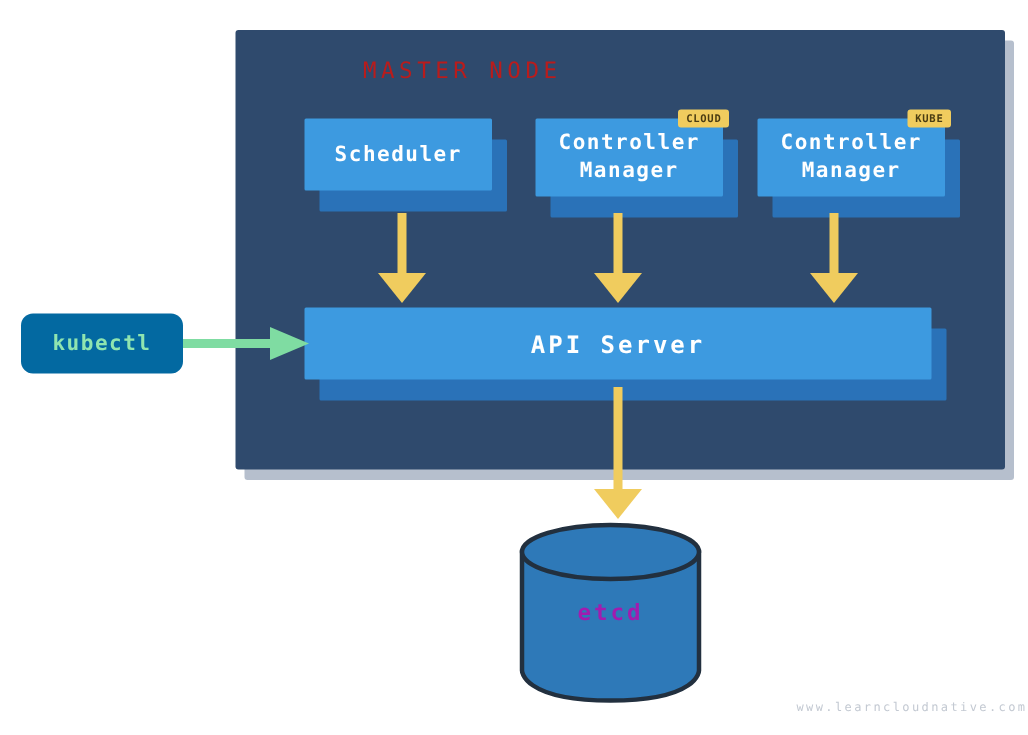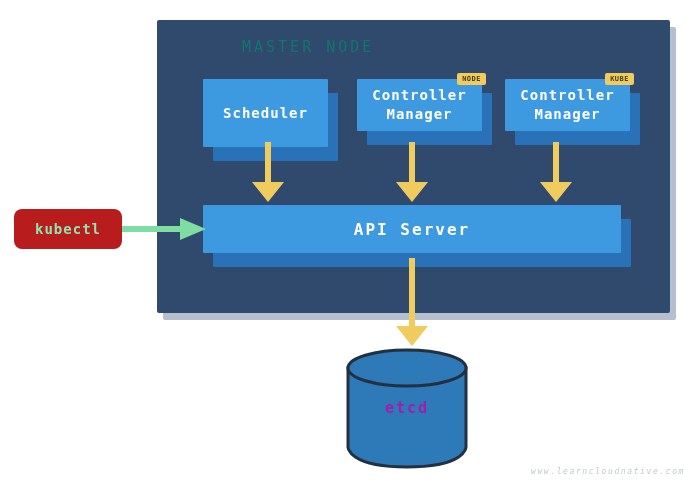--- a/index.html
+++ b/index.html
@@ -40,21 +40,21 @@
     top: 20px;
     width: 513px;
     height: 293px;
     background: #2f4a6d;
     border-radius: 2px;
   }
   .master-title {
     position: absolute;
     left: 202px;
     top: 38px;
-    color: #0f766e;
+    color: #b91c1c;
     font-size: 15px;
     letter-spacing: 3px;
     font-weight: normal;
     white-space: nowrap;
     padding-left: 40px;
   }
 
   
   .card {
     position: absolute;
@@ -99,41 +99,41 @@
     font-size: 7px;
     font-weight: bold;
     letter-spacing: 0.5px;
     padding: 2px 5px 2px 5px;
     border-radius: 2px;
     line-height: 8px;
     z-index: 5;
   }
 
   
-  #card-scheduler  { left: 203px; top: 79px;  width: 125px; height: 68px; }
+  #card-scheduler  { left: 203px; top: 79px;  width: 125px; height: 48px; }
   #card-kube-cm    { left: 357px; top: 79px;  width: 125px; height: 52px; }
   #card-cloud-cm   { left: 505px; top: 79px;  width: 125px; height: 52px; }
 
   
   #api-server { left: 203px; top: 205px; width: 418px; height: 48px; }
   #api-server .card-label { font-size: 16px; letter-spacing: 2px; }
 
   
   .arrow {
     position: absolute;
   }
 
   
   .kubectl-box {
     position: absolute;
     left: 14px;
     top: 209px;
     width: 108px;
     height: 40px;
-    background: #b91c1c;
+    background: #0369a1;
     border-radius: 8px;
     display: flex;
     align-items: center;
     justify-content: center;
   }
   .kubectl-label {
     color: #8fe5b0;
     font-size: 14px;
     font-weight: bold;
     letter-spacing: 1px;
@@ -165,21 +165,20 @@
 
   
   .watermark {
     position: absolute;
     left: 531px;
     top: 467px;
     color: #c3c9d2;
     font-size: 8px;
     letter-spacing: 1.6px;
     white-space: nowrap;
-    font-style: italic;
   }
 </style>
 </head>
 <body>
 
 <div id="canvas">
 
   <div class="master-shadow"></div>
 
   <div class="master-panel"></div>
@@ -191,21 +190,21 @@
     <div class="card-front">
       <span class="card-label">Scheduler</span>
     </div>
   </div>
 
   <div class="card" id="card-kube-cm">
     <div class="card-back"></div>
     <div class="card-front">
       <span class="card-label">Controller
 Manager</span>
-      <span class="badge">NODE</span>
+      <span class="badge">CLOUD</span>
     </div>
   </div>
 
   <div class="card" id="card-cloud-cm">
     <div class="card-back"></div>
     <div class="card-front">
       <span class="card-label">Controller
 Manager</span>
       <span class="badge">KUBE</span>
     </div>

